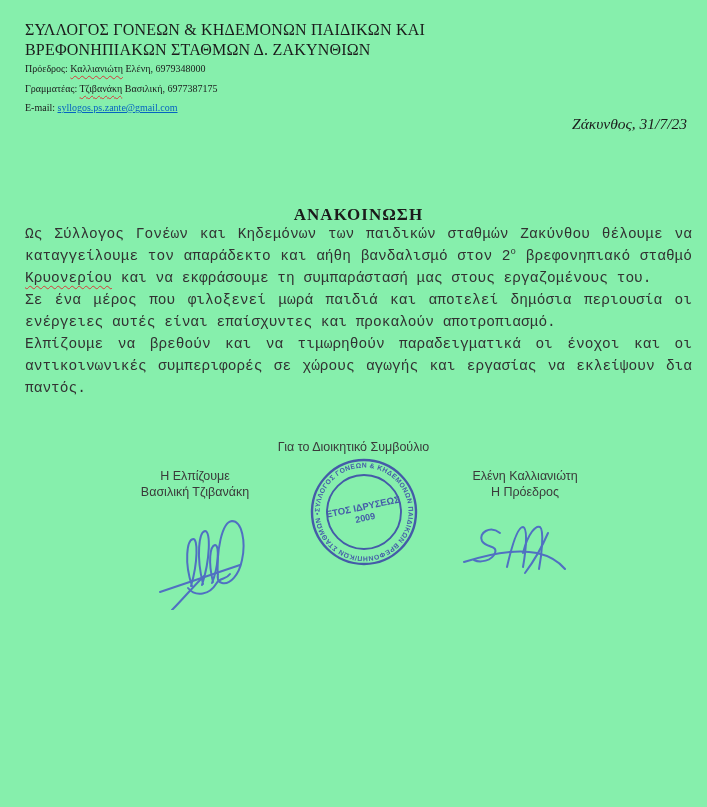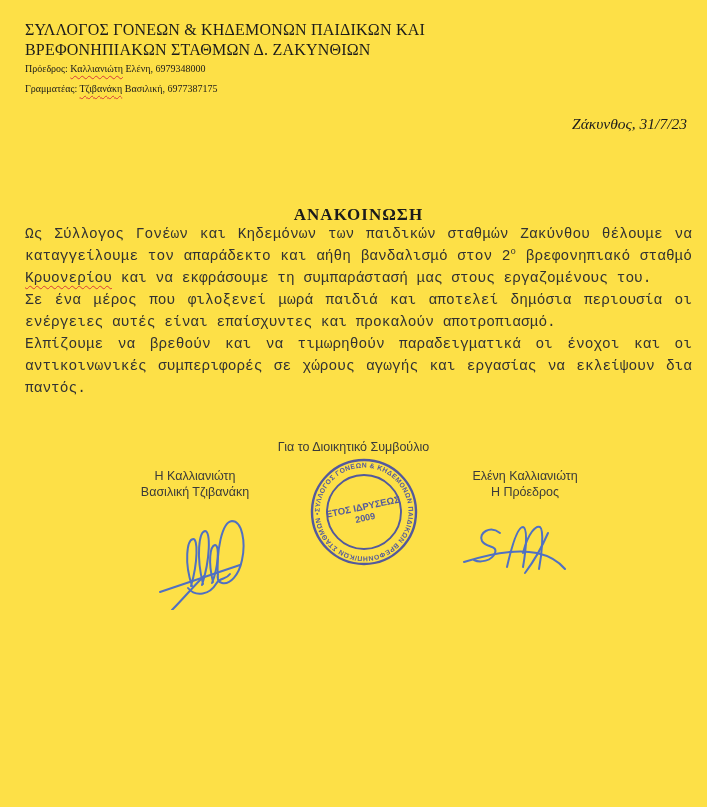--- a/index.html
+++ b/index.html
@@ -1,19 +1,19 @@
 <!DOCTYPE html>
 <html><head>
 <meta charset="utf-8">
 <style>
   html,body{margin:0;padding:0;background:#ffffff;}
   .page{
     position:relative;
     width:707px;height:807px;
-    background:#fde047;
+    background:#86efac;
     overflow:hidden;
     font-family:"Liberation Serif", serif;
     color:#1b1b1b;
   }
   
   .letterhead{
     position:absolute;left:25px;top:20px;width:640px;
     font-size:16px;line-height:19.5px;
   }
   .org-line{font-size:16px;letter-spacing:.2px;}
@@ -78,38 +78,39 @@
 </head>
 <body>
 
 <div class="page">
 
   <div class="letterhead">
     <div class="org-line">ΣΥΛΛΟΓΟΣ ΓΟΝΕΩΝ &amp; ΚΗΔΕΜΟΝΩΝ ΠΑΙΔΙΚΩΝ ΚΑΙ</div>
     <div class="org-line">ΒΡΕΦΟΝΗΠΙΑΚΩΝ ΣΤΑΘΜΩΝ Δ. ΖΑΚΥΝΘΙΩΝ</div>
     <div class="contact-line"><span>Πρόεδρος: </span><span class="misspelled">Καλλιανιώτη</span><span> Ελένη, 6979348000</span></div>
     <div class="contact-line"><span>Γραμματέας: </span><span class="misspelled">Τζιβανάκη</span><span> Βασιλική, 6977387175</span></div>
+    <div class="contact-line"><span>E-mail: </span><a class="email-link" href="#">syllogos.ps.zante@gmail.com</a></div>
   </div>
 
   <div class="date-line">Ζάκυνθος, 31/7/23</div>
 
   <div class="doc-title">ΑΝΑΚΟΙΝΩΣΗ</div>
 
   <div class="doc-body">
     <p><span>Ως Σύλλογος Γονέων και Κηδεμόνων των παιδικών σταθμών Ζακύνθου θέλουμε να καταγγείλουμε τον απαράδεκτο και αήθη βανδαλισμό στον 2</span><sup>ο</sup><span> βρεφονηπιακό σταθμό </span><span class="misspelled">Κρυονερίου</span><span> και να εκφράσουμε τη συμπαράστασή μας στους εργαζομένους του.</span></p>
     <p>Σε ένα μέρος που φιλοξενεί μωρά παιδιά και αποτελεί δημόσια περιουσία οι ενέργειες αυτές είναι επαίσχυντες και προκαλούν αποτροπιασμό.</p>
     <p>Ελπίζουμε να βρεθούν και να τιμωρηθούν παραδειγματικά οι ένοχοι και οι αντικοινωνικές συμπεριφορές σε χώρους αγωγής και εργασίας να εκλείψουν δια παντός.</p>
   </div>
 
   <div class="closing">Για το Διοικητικό Συμβούλιο</div>
 
   <div class="sig-area">
 
     <div class="sig-label left">
-      <div>Η Καλλιανιώτη</div>
+      <div>Η Ελπίζουμε</div>
       <div>Βασιλική Τζιβανάκη</div>
     </div>
 
     <div class="sig-label right">
       <div>Ελένη Καλλιανιώτη</div>
       <div>Η Πρόεδρος</div>
     </div>
 
     <svg class="stamp-svg" width="110" height="110" viewBox="0 0 110 110">
       <circle cx="55" cy="55" r="52" stroke="#3c47a8" stroke-width="2.4"></circle>

